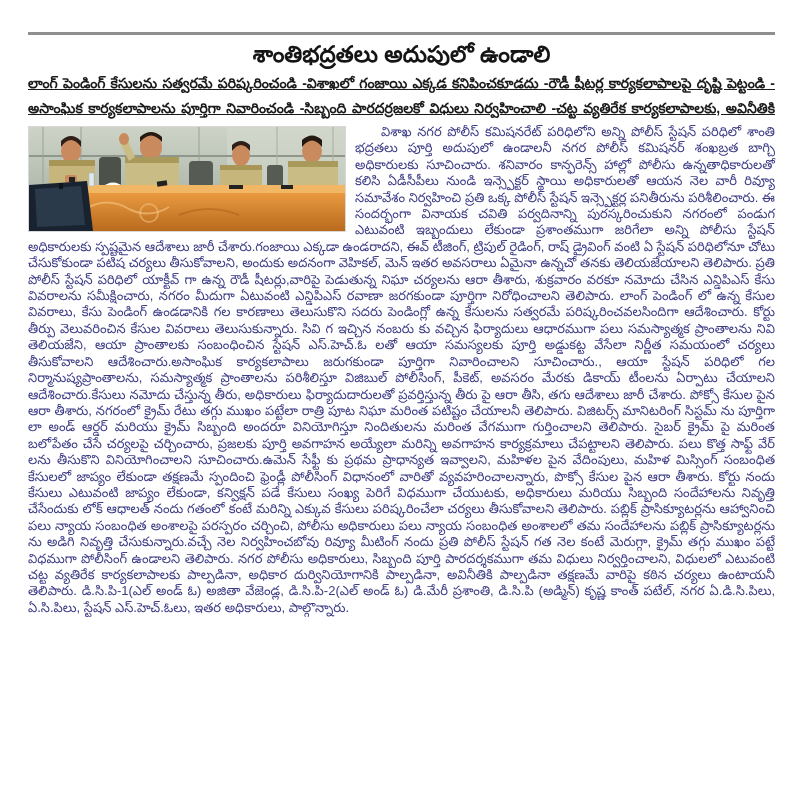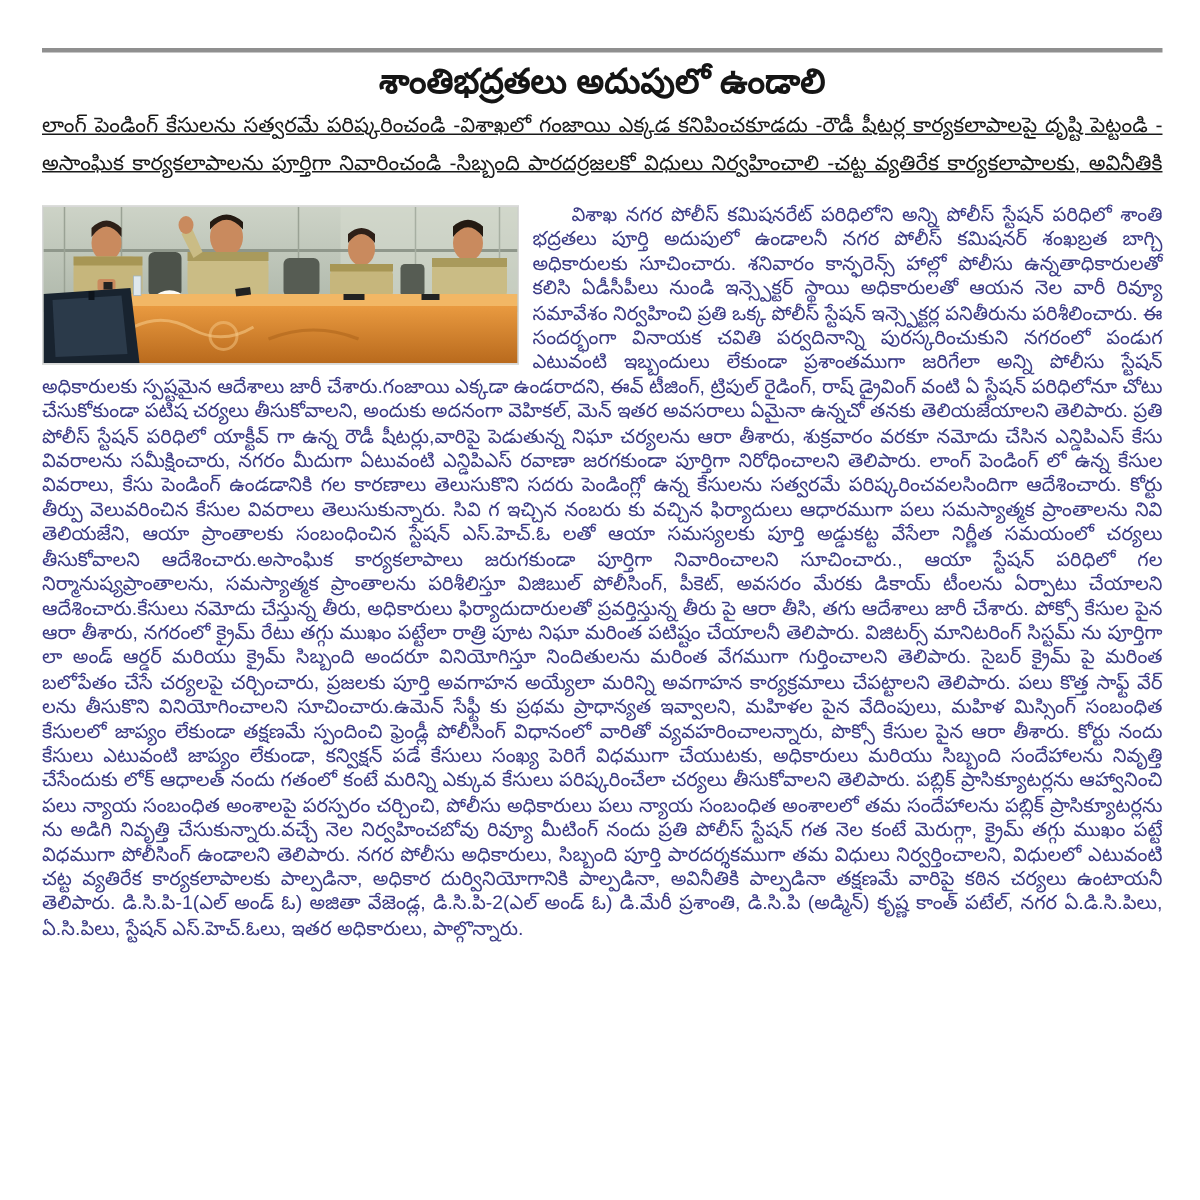--- a/index.html
+++ b/index.html
@@ -12,30 +12,30 @@
     padding:20px 25px 4px 28px;background:#ffffff;
   }
   .top-rule{height:3px;background:#8f8f8f;margin-top:12px;}
   .headline{
     text-align:center;font-weight:bold;color:#151515;
     font-size:23px;line-height:28px;margin:5px 0 3px 0;
     font-family:"Liberation Sans","DejaVu Sans",sans-serif;
   }
   .subheads{margin-top:2px;}
   .subhead{
-    font-weight:normal;color:#1a1a1a;font-size:14px;line-height:24.5px;
+    font-weight:bold;color:#1a1a1a;font-size:14px;line-height:24.5px;
     text-decoration:underline;text-align:justify;text-align-last:justify;
     font-family:"Liberation Sans","DejaVu Sans",sans-serif;
   }
   .byline{
     font-weight:bold;color:#1a1a1a;font-size:14px;line-height:24px;
     text-decoration:underline;text-align:right;padding-right:165px;
     font-family:"Liberation Sans","DejaVu Sans",sans-serif;
   }
-  .article{margin-top:15px;}
+  .article{margin-top:4px;}
   .news-photo{
     float:left;width:316px;height:104px;margin:2px 9px 4px 0;
     border:1px solid #d8d8d8;background:#c3cabe;
   }
   .news-photo svg{display:block;}
   .body-text{
     margin:0;color:#3b3b86;font-size:13px;line-height:16.4px;
     text-align:justify;text-indent:26px;
     font-family:"Liberation Sans","DejaVu Sans",sans-serif;
   }

